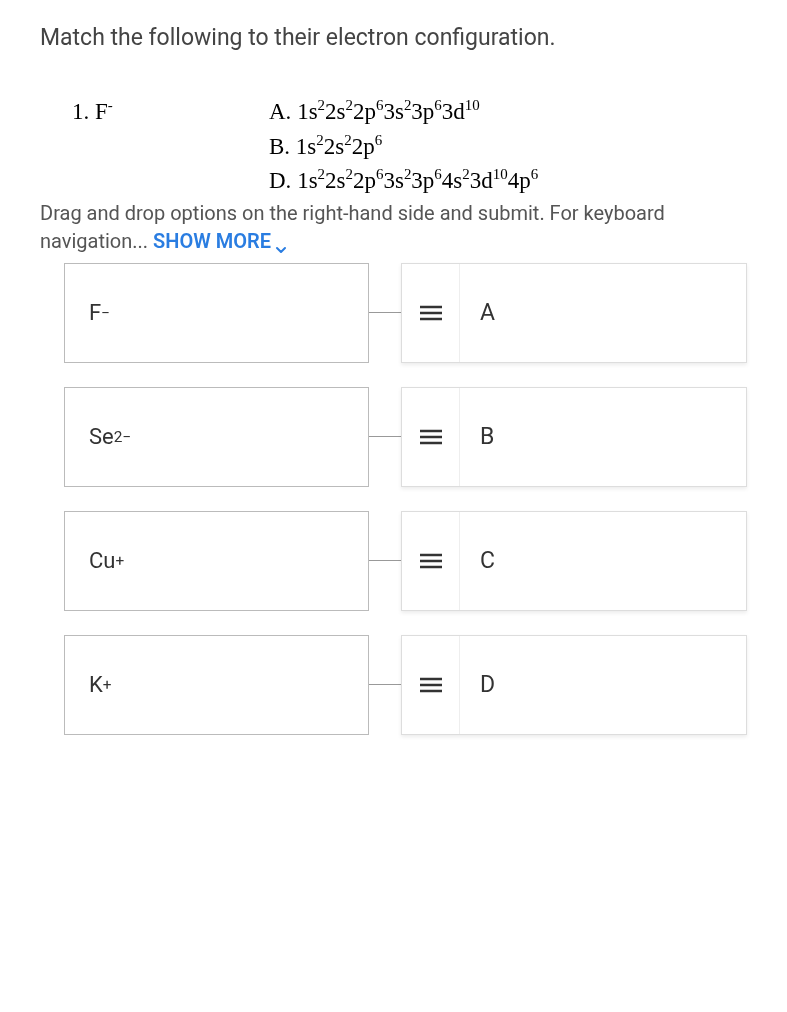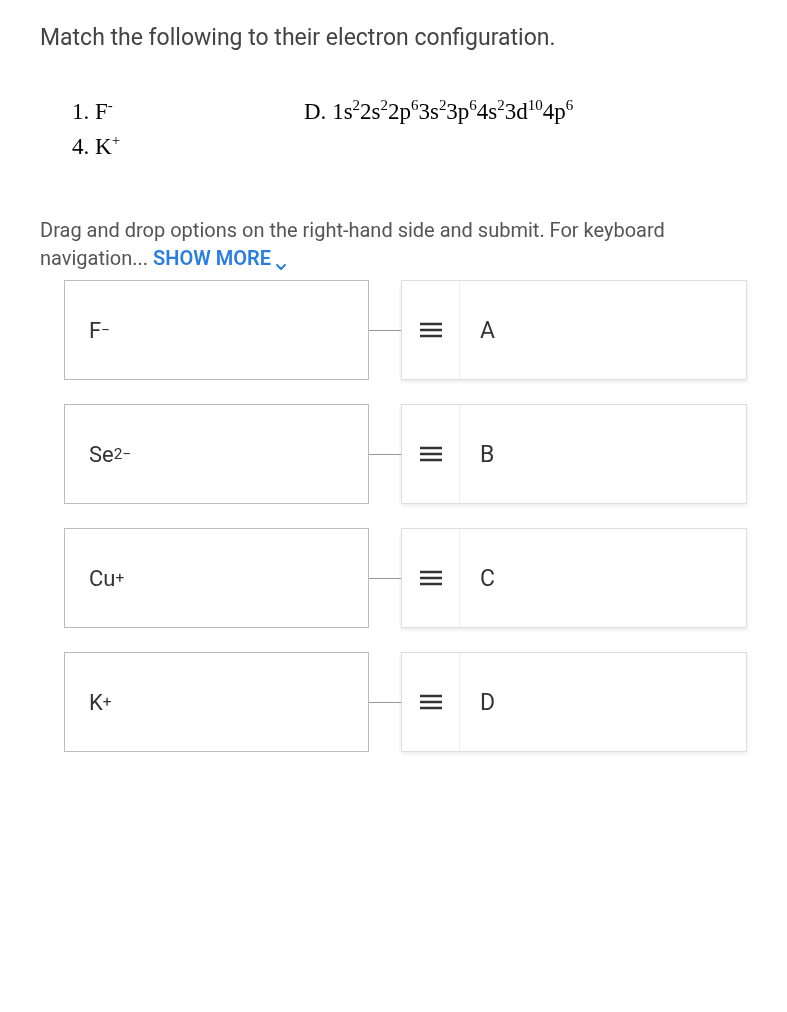--- a/index.html
+++ b/index.html
@@ -15,22 +15,21 @@
       width: 787px;
     }
     .question-title {
       font-size: 23px;
       color: #444;
       margin-bottom: 44px;
       font-weight: 400;
     }
     .reference-block {
       display: flex;
-      gap: 92px;
-      margin-bottom: 52px;
+      gap: 57px;
       padding-left: 32px;
     }
     .ref-col {
       font-family: Georgia, 'Times New Roman', serif;
       font-size: 23px;
       line-height: 1.5;
       color: #000;
     }
     .ref-col.left {
       min-width: 140px;
@@ -123,23 +122,24 @@
     }
   </style>
 </head>
 <body>
 
 <div class="question-title">Match the following to their electron configuration.</div>
 
 <div class="reference-block">
   <div class="ref-col left">
     <div><span>1.</span> <span>F</span><sup>-</sup></div>
-    <div><span>4.</span> <span>K</span><sup>+</sup></div>
   </div>
   <div class="ref-col right">
+    <div><span>A.</span> <span>1s<sup>2</sup>2s<sup>2</sup>2p<sup>6</sup>3s<sup>2</sup>3p<sup>6</sup>3d<sup>10</sup></span></div>
+    <div><span>B.</span> <span>1s<sup>2</sup>2s<sup>2</sup>2p<sup>6</sup></span></div>
     <div><span>D.</span> <span>1s<sup>2</sup>2s<sup>2</sup>2p<sup>6</sup>3s<sup>2</sup>3p<sup>6</sup>4s<sup>2</sup>3d<sup>10</sup>4p<sup>6</sup></span></div>
   </div>
 </div>
 
 <div class="instructions">
   <span>Drag and drop options on the right-hand side and submit. For keyboard navigation... </span><span class="show-more">
       <span>SHOW MORE</span> 
       <span class="chevron"><svg viewBox="0 0 12 12">
           <path d="M2 4 L6 8 L10 4" stroke="#2a7de1" stroke-width="2" fill="none" stroke-linecap="round" stroke-linejoin="round"></path>
         </svg></span>

